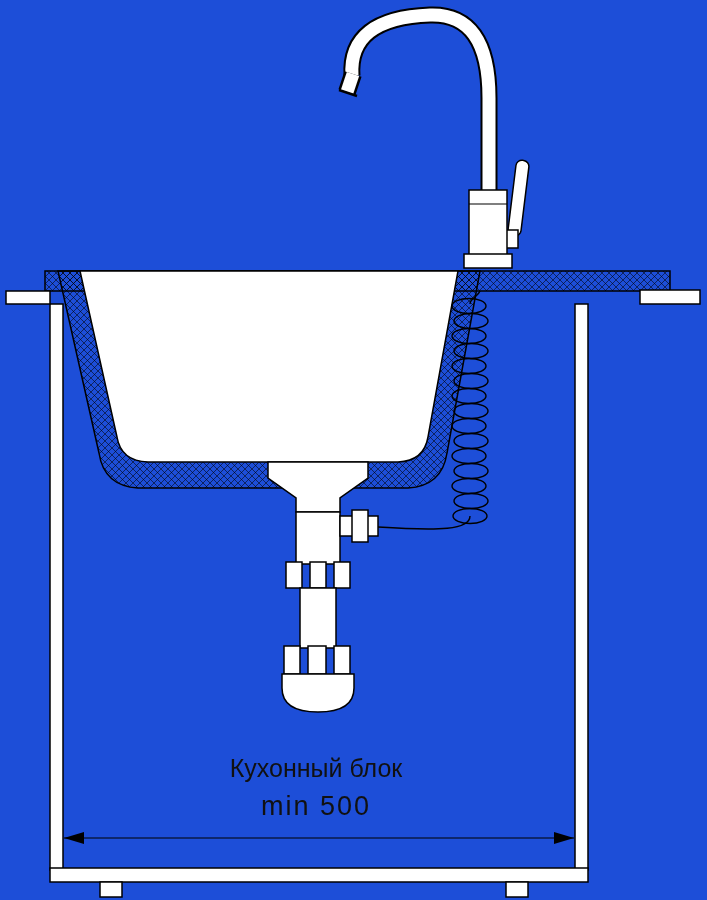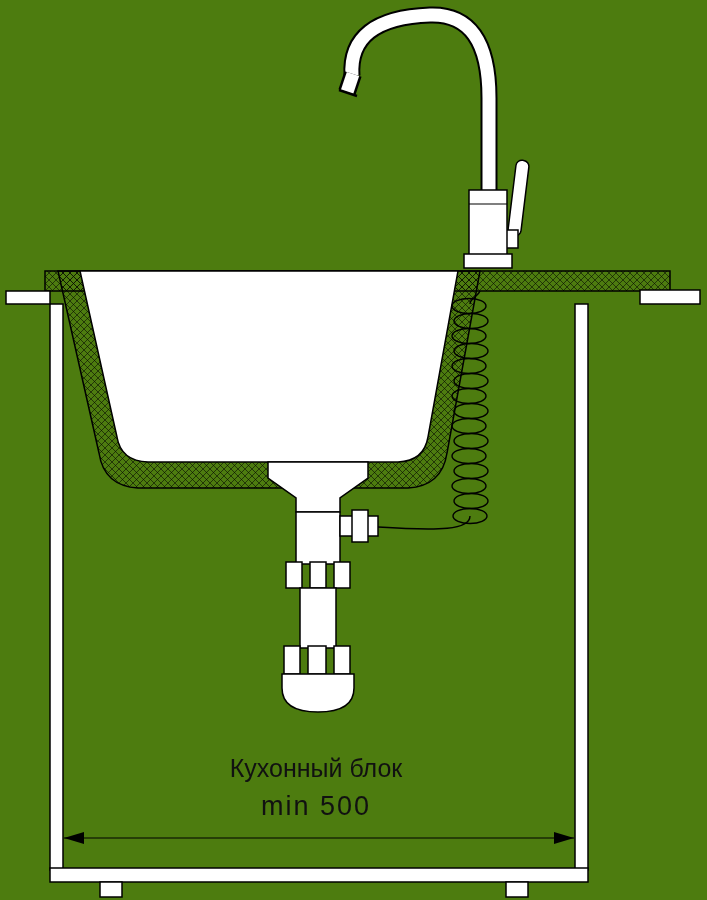--- a/index.html
+++ b/index.html
@@ -5,21 +5,21 @@
   html, body {
     margin: 0;
     padding: 0;
     background: #ffffff;
     font-family: "Liberation Sans", sans-serif;
   }
   .stage {
     position: relative;
     width: 707px;
     height: 900px;
-    background: #4d7c0f;
+    background: #1d4ed8;
     overflow: hidden;
   }
   svg { display: block; }
   .outline { fill: #ffffff; stroke: #000000; stroke-width: 1.5; }
   .hatched { fill: url(#xhatch); stroke: #000000; stroke-width: 1.5; }
   .thin    { fill: none; stroke: #000000; stroke-width: 1.4; }
   .dim-text {
     fill: #111111;
     font-family: "Liberation Sans", sans-serif;
   }

